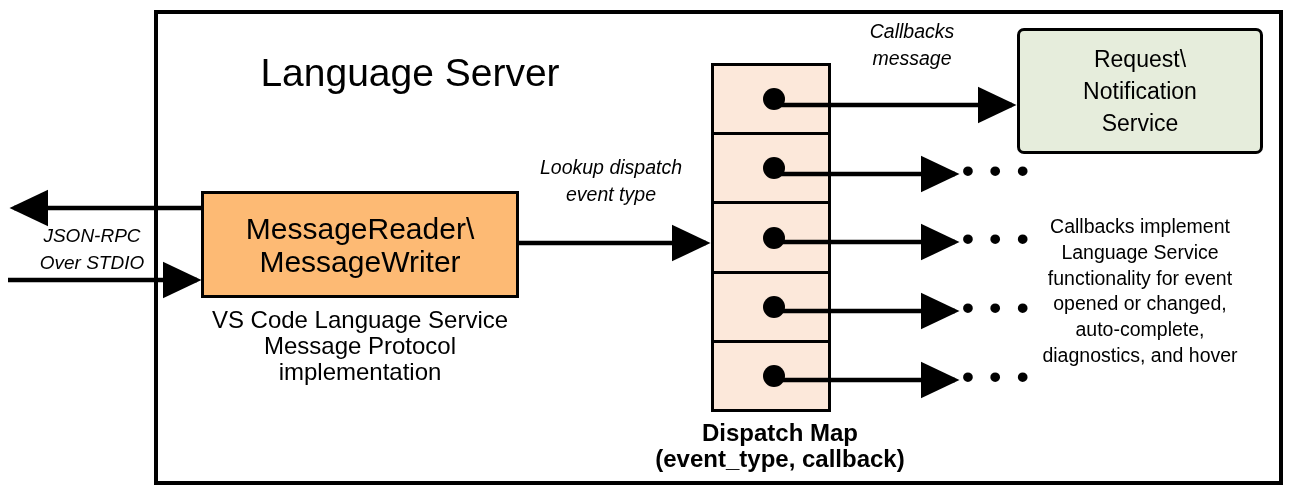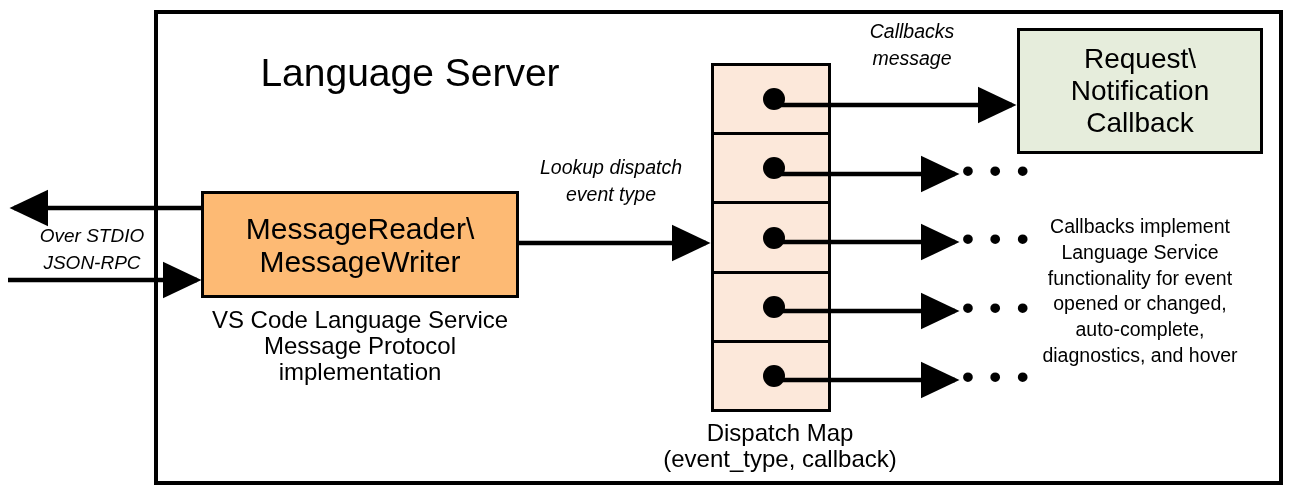--- a/index.html
+++ b/index.html
@@ -62,39 +62,41 @@
     background: #fdba74;
     font-size: 30px;
     line-height: 33px;
   }
   #callback-box {
     left: 1017px;
     top: 28px;
     width: 246px;
     height: 126px;
     background: #E6EDDC;
-    font-size: 28px;
+    font-size: 23px;
     line-height: 32px;
+    border-radius: 7px;
   }
 
   
   .caption {
     text-align: center;
     font-size: 24px;
     line-height: 26px;
   }
   #messagereader-caption {
     left: 181px;
     top: 307px;
     width: 358px;
   }
   #dispatchmap-caption {
     left: 635px;
     top: 420px;
     width: 290px;
+    font-weight: bold;
   }
   #callback-description {
     left: 1008px;
     top: 186px;
     width: 264px;
     font-size: 19.5px;
     line-height: 25.8px;
     margin-top: 28px;
   }
 
@@ -177,22 +179,22 @@
 </head>
 <body>
 
 <div id="canvas">
 
   <div class="abs" id="outer-frame"></div>
 
   <div class="abs" id="diagram-title">Language Server</div>
 
   <div class="abs edge-label" id="jsonrpc-label">
+    <div>JSON-RPC</div>
     <div>Over STDIO</div>
-    <div>JSON-RPC</div>
   </div>
 
   <div class="abs node-box" id="messagereader-box">
     <div>
       <div>MessageReader\</div>
       <div>MessageWriter</div>
     </div>
   </div>
 
   <div class="abs caption" id="messagereader-caption">
@@ -235,21 +237,21 @@
 
   <div class="abs ellipsis" style="left:962px; top:160px;">• • •</div>
   <div class="abs ellipsis" style="left:962px; top:228px;">• • •</div>
   <div class="abs ellipsis" style="left:962px; top:297px;">• • •</div>
   <div class="abs ellipsis" style="left:962px; top:366px;">• • •</div>
 
   <div class="abs node-box" id="callback-box">
     <div>
       <div>Request\</div>
       <div>Notification</div>
-      <div>Callback</div>
+      <div>Service</div>
     </div>
   </div>
 
   <div class="abs caption" id="callback-description">
     <div>Callbacks implement</div>
     <div>Language Service</div>
     <div>functionality for event</div>
     <div>opened or changed,</div>
     <div>auto-complete,</div>
     <div>diagnostics, and hover</div>

